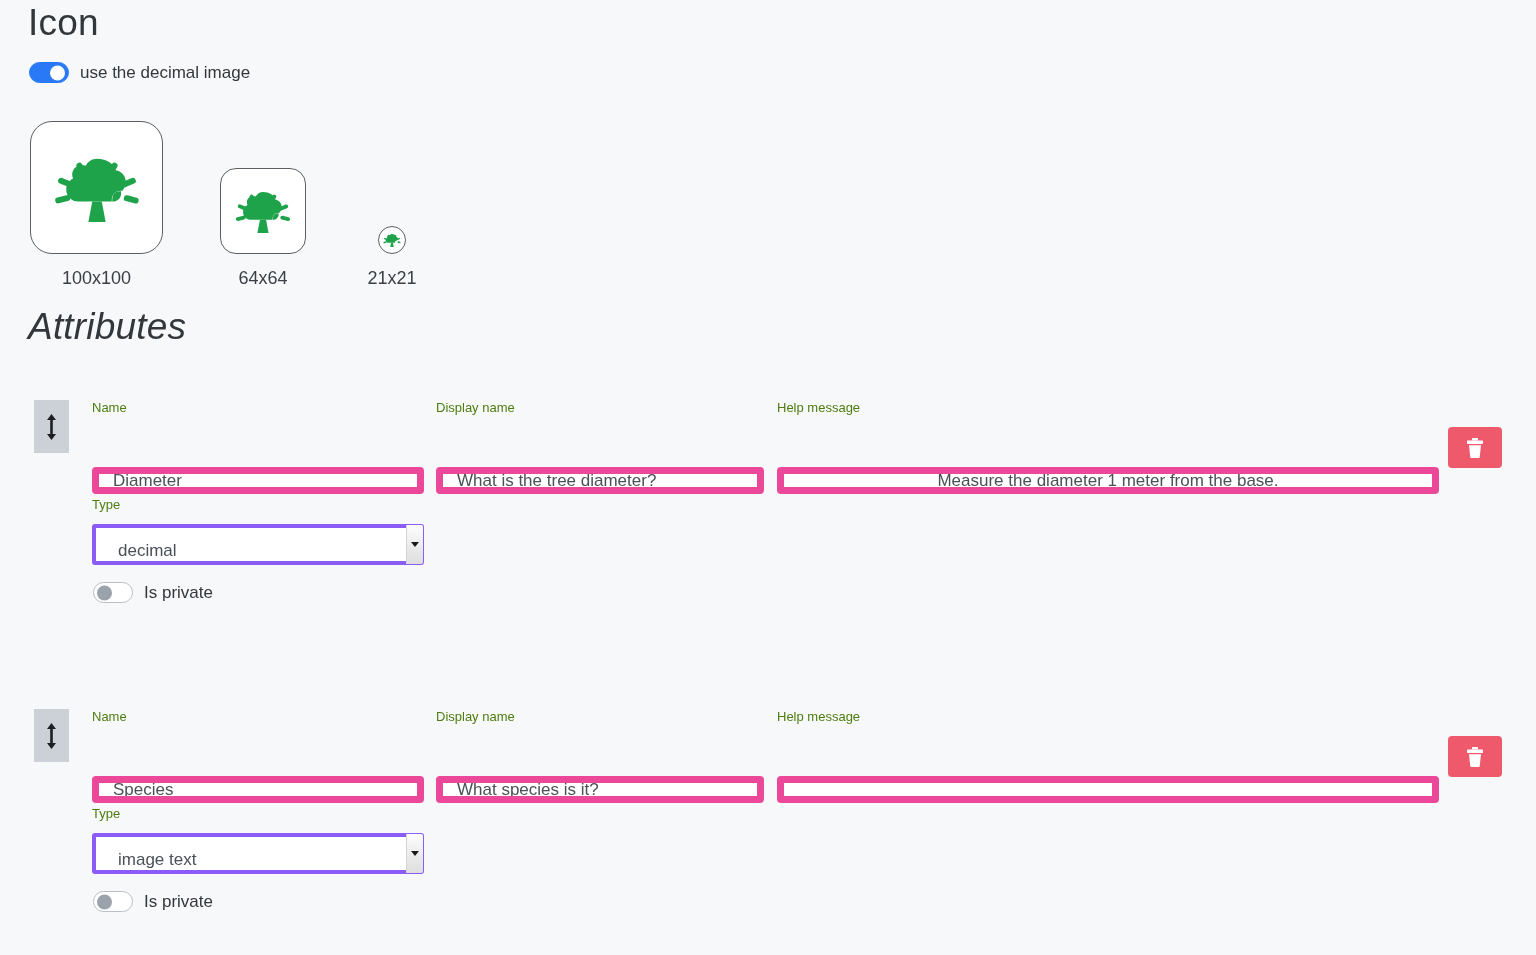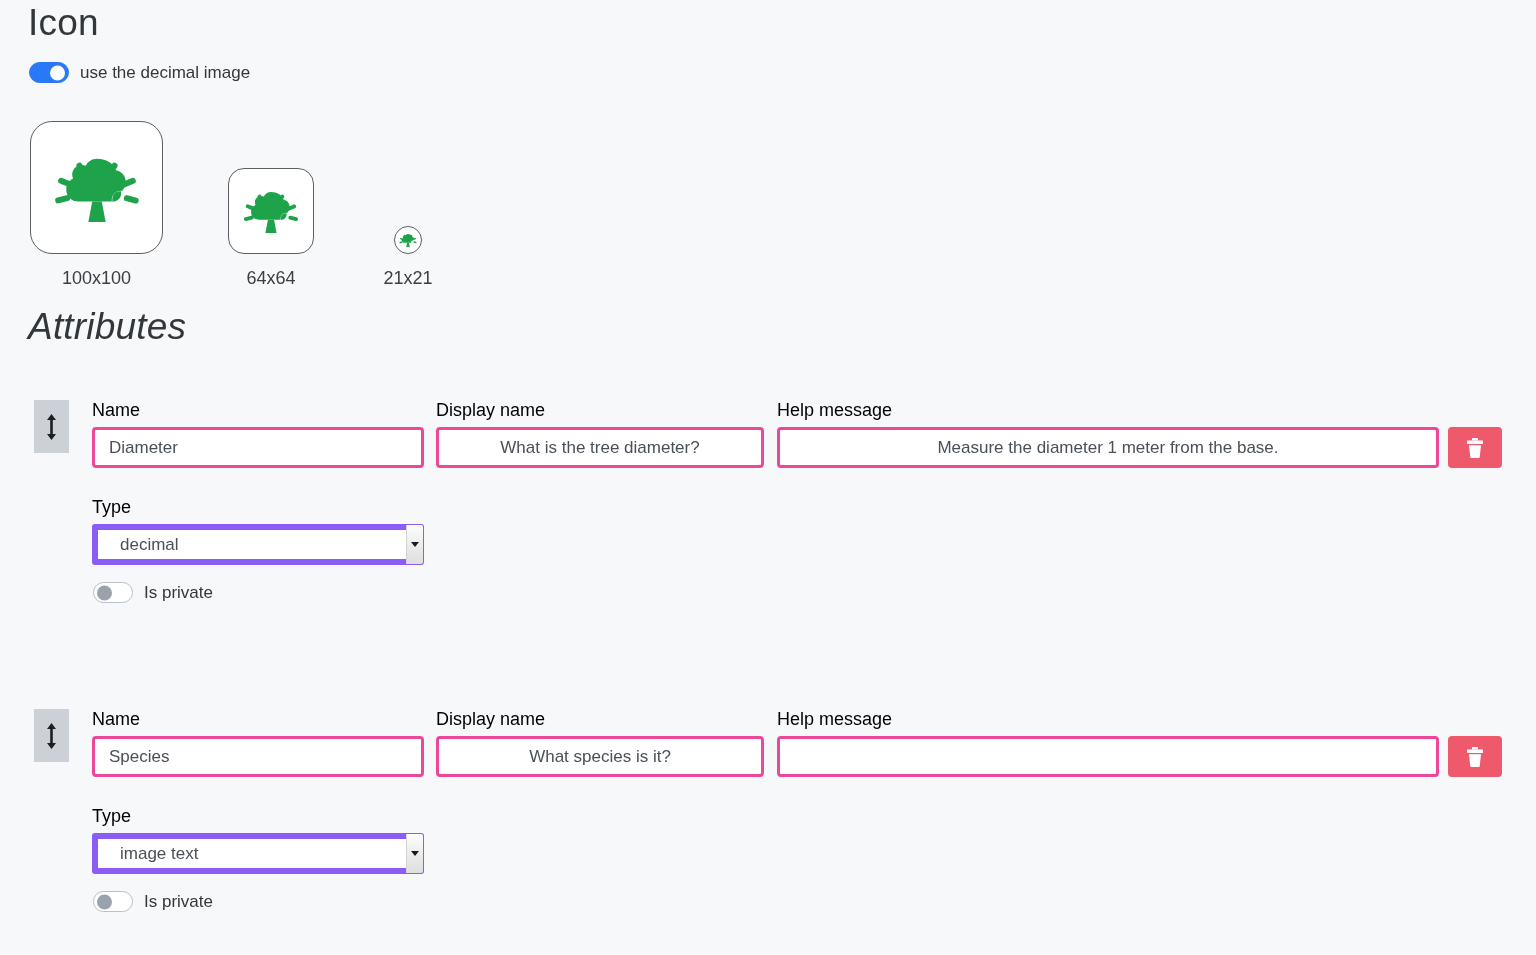--- a/index.html
+++ b/index.html
@@ -73,21 +73,21 @@
 
   #use-parent-row { position: absolute; left: 29px; top: 62px; }
 
   
   #icon-previews {
     position: absolute;
     left: 30px;
     top: 118px;
     display: flex;
     align-items: flex-end;
-    gap: 8px;
+    gap: 0;
   }
   .icon-cell {
     display: flex;
     flex-direction: column;
     align-items: center;
   }
   .icon-cell .frame-wrap {
     display: flex;
     align-items: flex-end;
     justify-content: center;
@@ -130,43 +130,44 @@
     height: 53px;
     background: #ccd1d8;
     display: flex;
     align-items: center;
     justify-content: center;
     cursor: ns-resize;
   }
 
   .field-label {
     position: absolute;
-    font-size: 18px;
-    color: #000000;
+    font-size: 13px;
+    color: #4d7c0f;
     line-height: 1;
     white-space: nowrap;
   }
 
   .text-input {
     position: absolute;
-    height: 41px;
+    height: 27px;
     background: #ffffff;
-    border: 3px solid #ec4899;
+    border: 7px solid #ec4899;
     border-radius: 4px;
     padding: 0 14px;
     font-family: "Liberation Sans", sans-serif;
     font-size: 17px;
     color: #4a5058;
     outline: none;
+    margin-top: 40px;
   }
   .text-input::placeholder { color: #9aa0a8; }
 
   
   .col-name    { left: 92px;  width: 332px; }
-  .col-display { left: 436px; width: 328px; text-align: center; }
+  .col-display { left: 436px; width: 328px; }
   .col-help    { left: 777px; width: 662px; text-align: center; }
 
   .label-name    { left: 92px; }
   .label-display { left: 436px; }
   .label-help    { left: 777px; }
 
   .row-label-y { top: 11px; }
   .row-input-y { top: 37px; }
 
   .delete-btn {
@@ -191,24 +192,24 @@
     position: absolute;
     left: 92px;
     top: 134px;
     width: 332px;
     height: 41px;
   }
   .select-box {
     width: 100%;
     height: 100%;
     background: #ffffff;
-    border: 6px solid #8b5cf6;
+    border: 4px solid #8b5cf6;
     border-radius: 3px;
     display: flex;
-    align-items: center;
+    align-items: flex-end;
     padding-left: 22px;
     font-size: 17px;
     color: #4a5058;
     cursor: pointer;
   }
   .select-arrow-btn {
     position: absolute;
     right: 1px;
     top: 1px;
     bottom: 1px;

